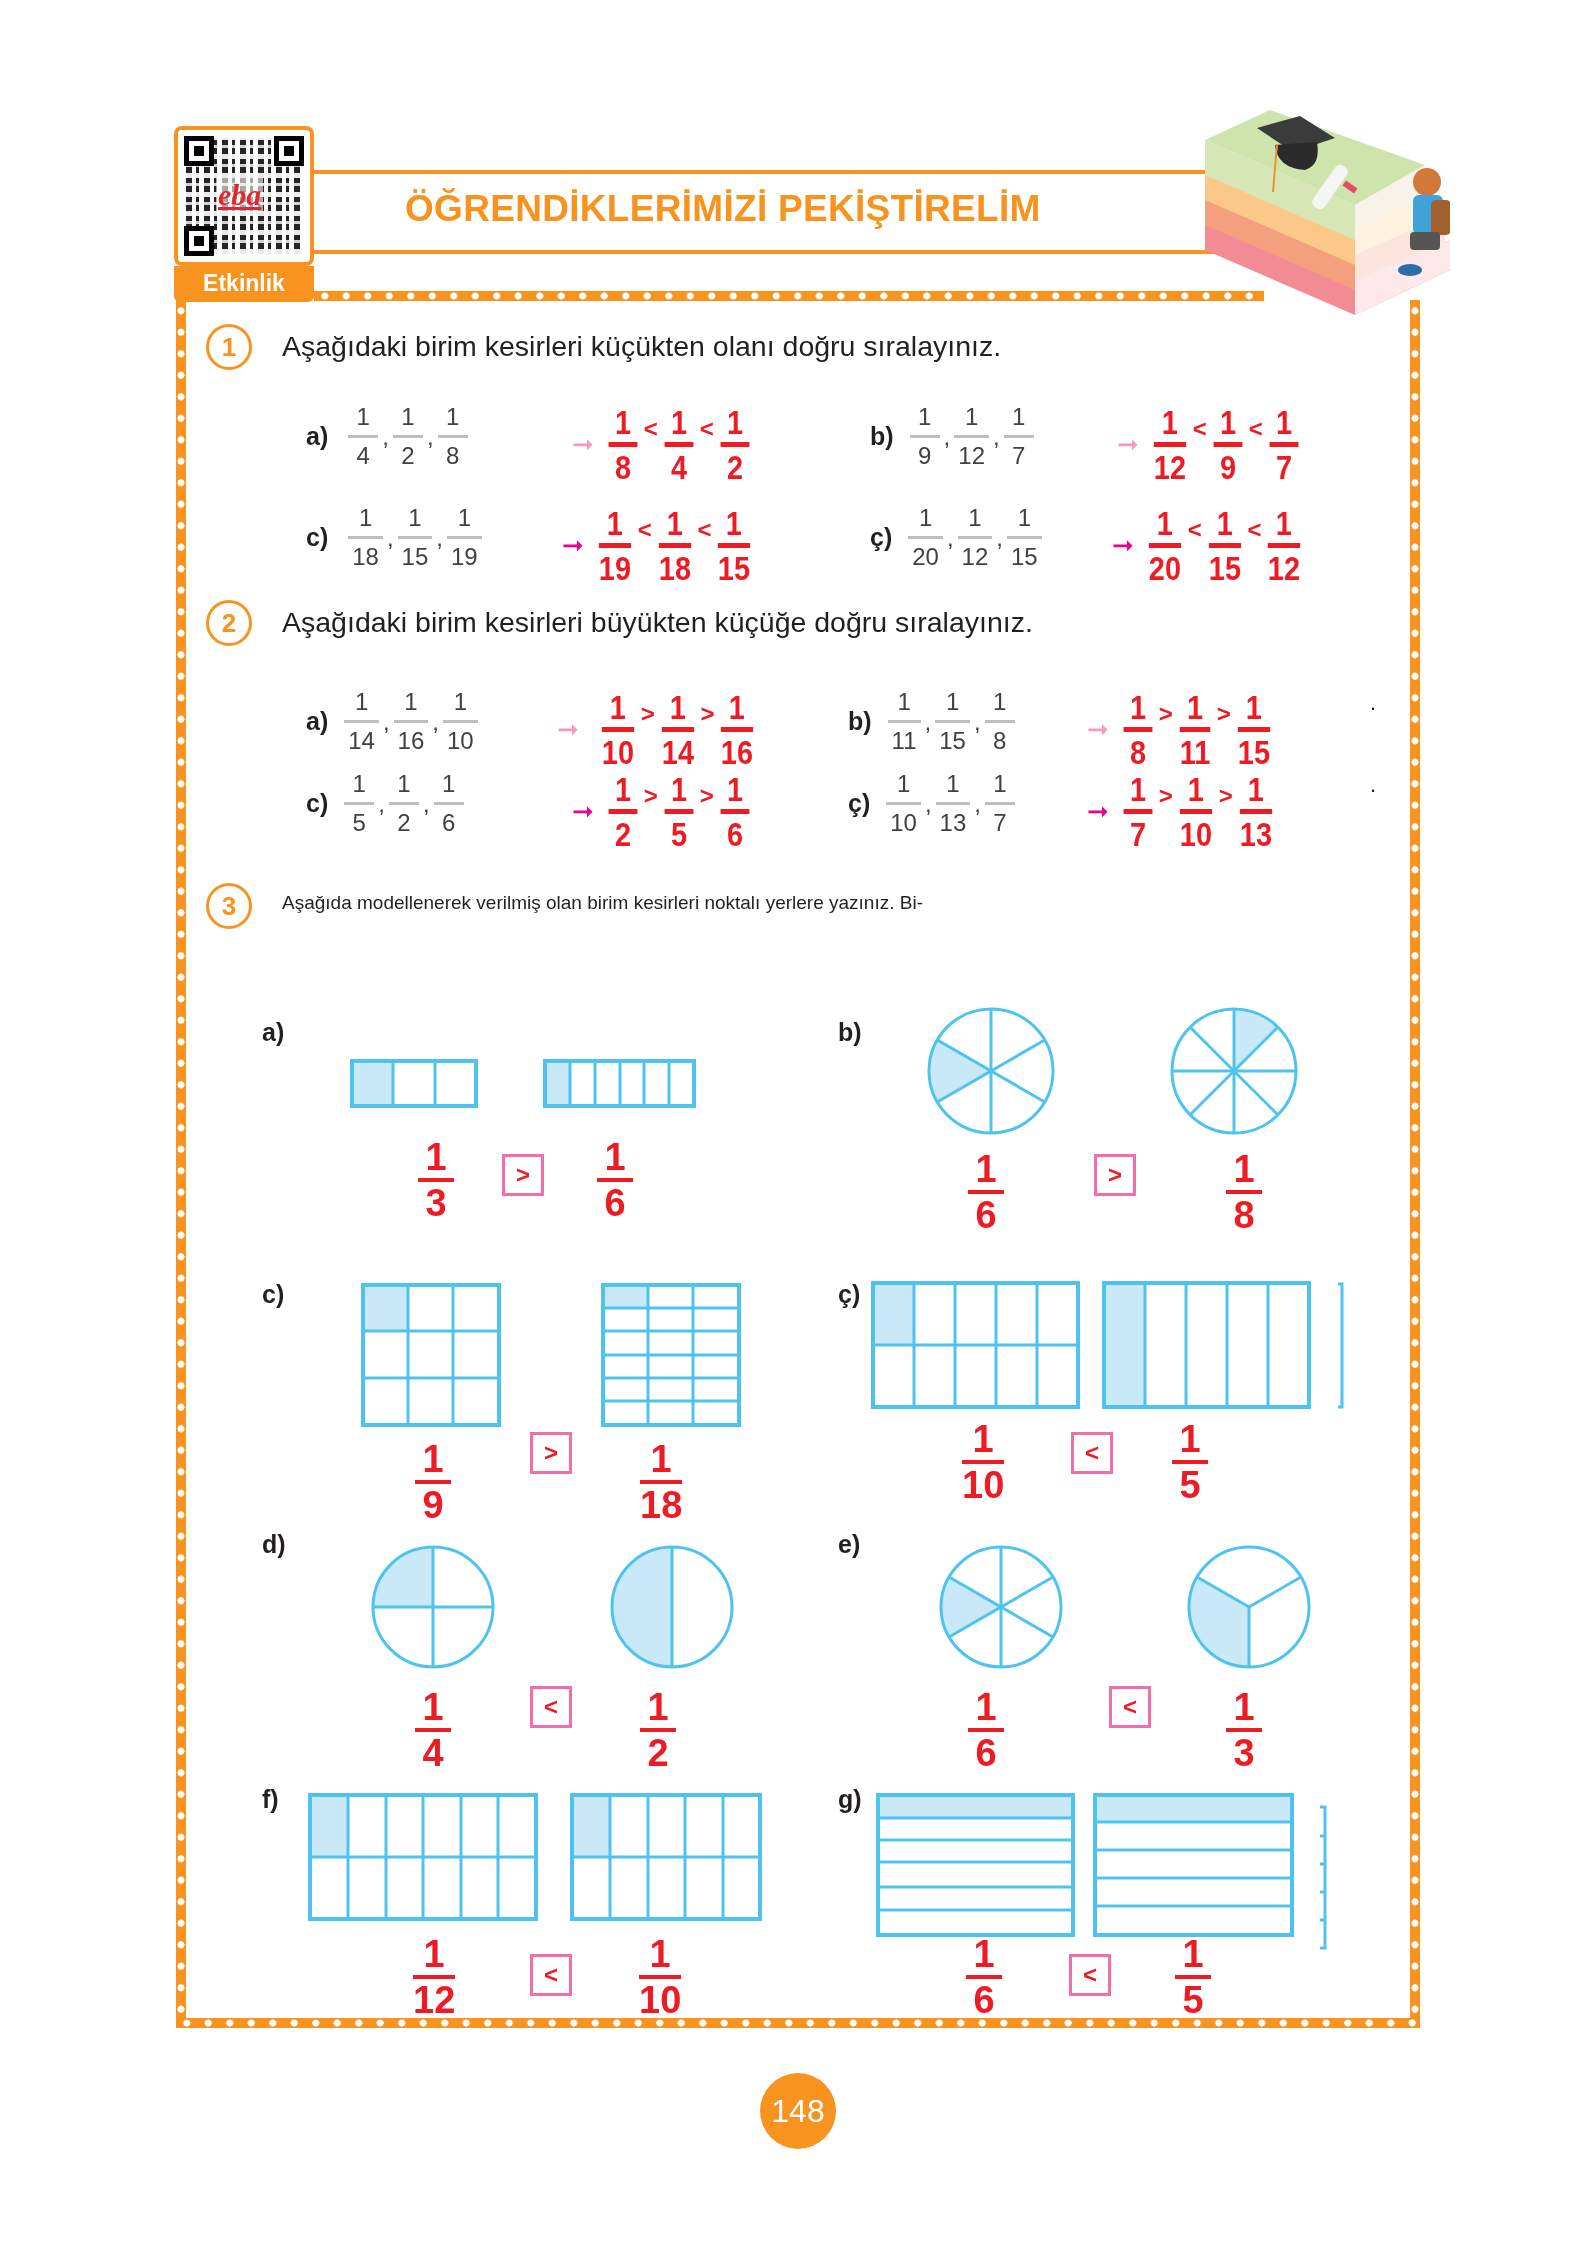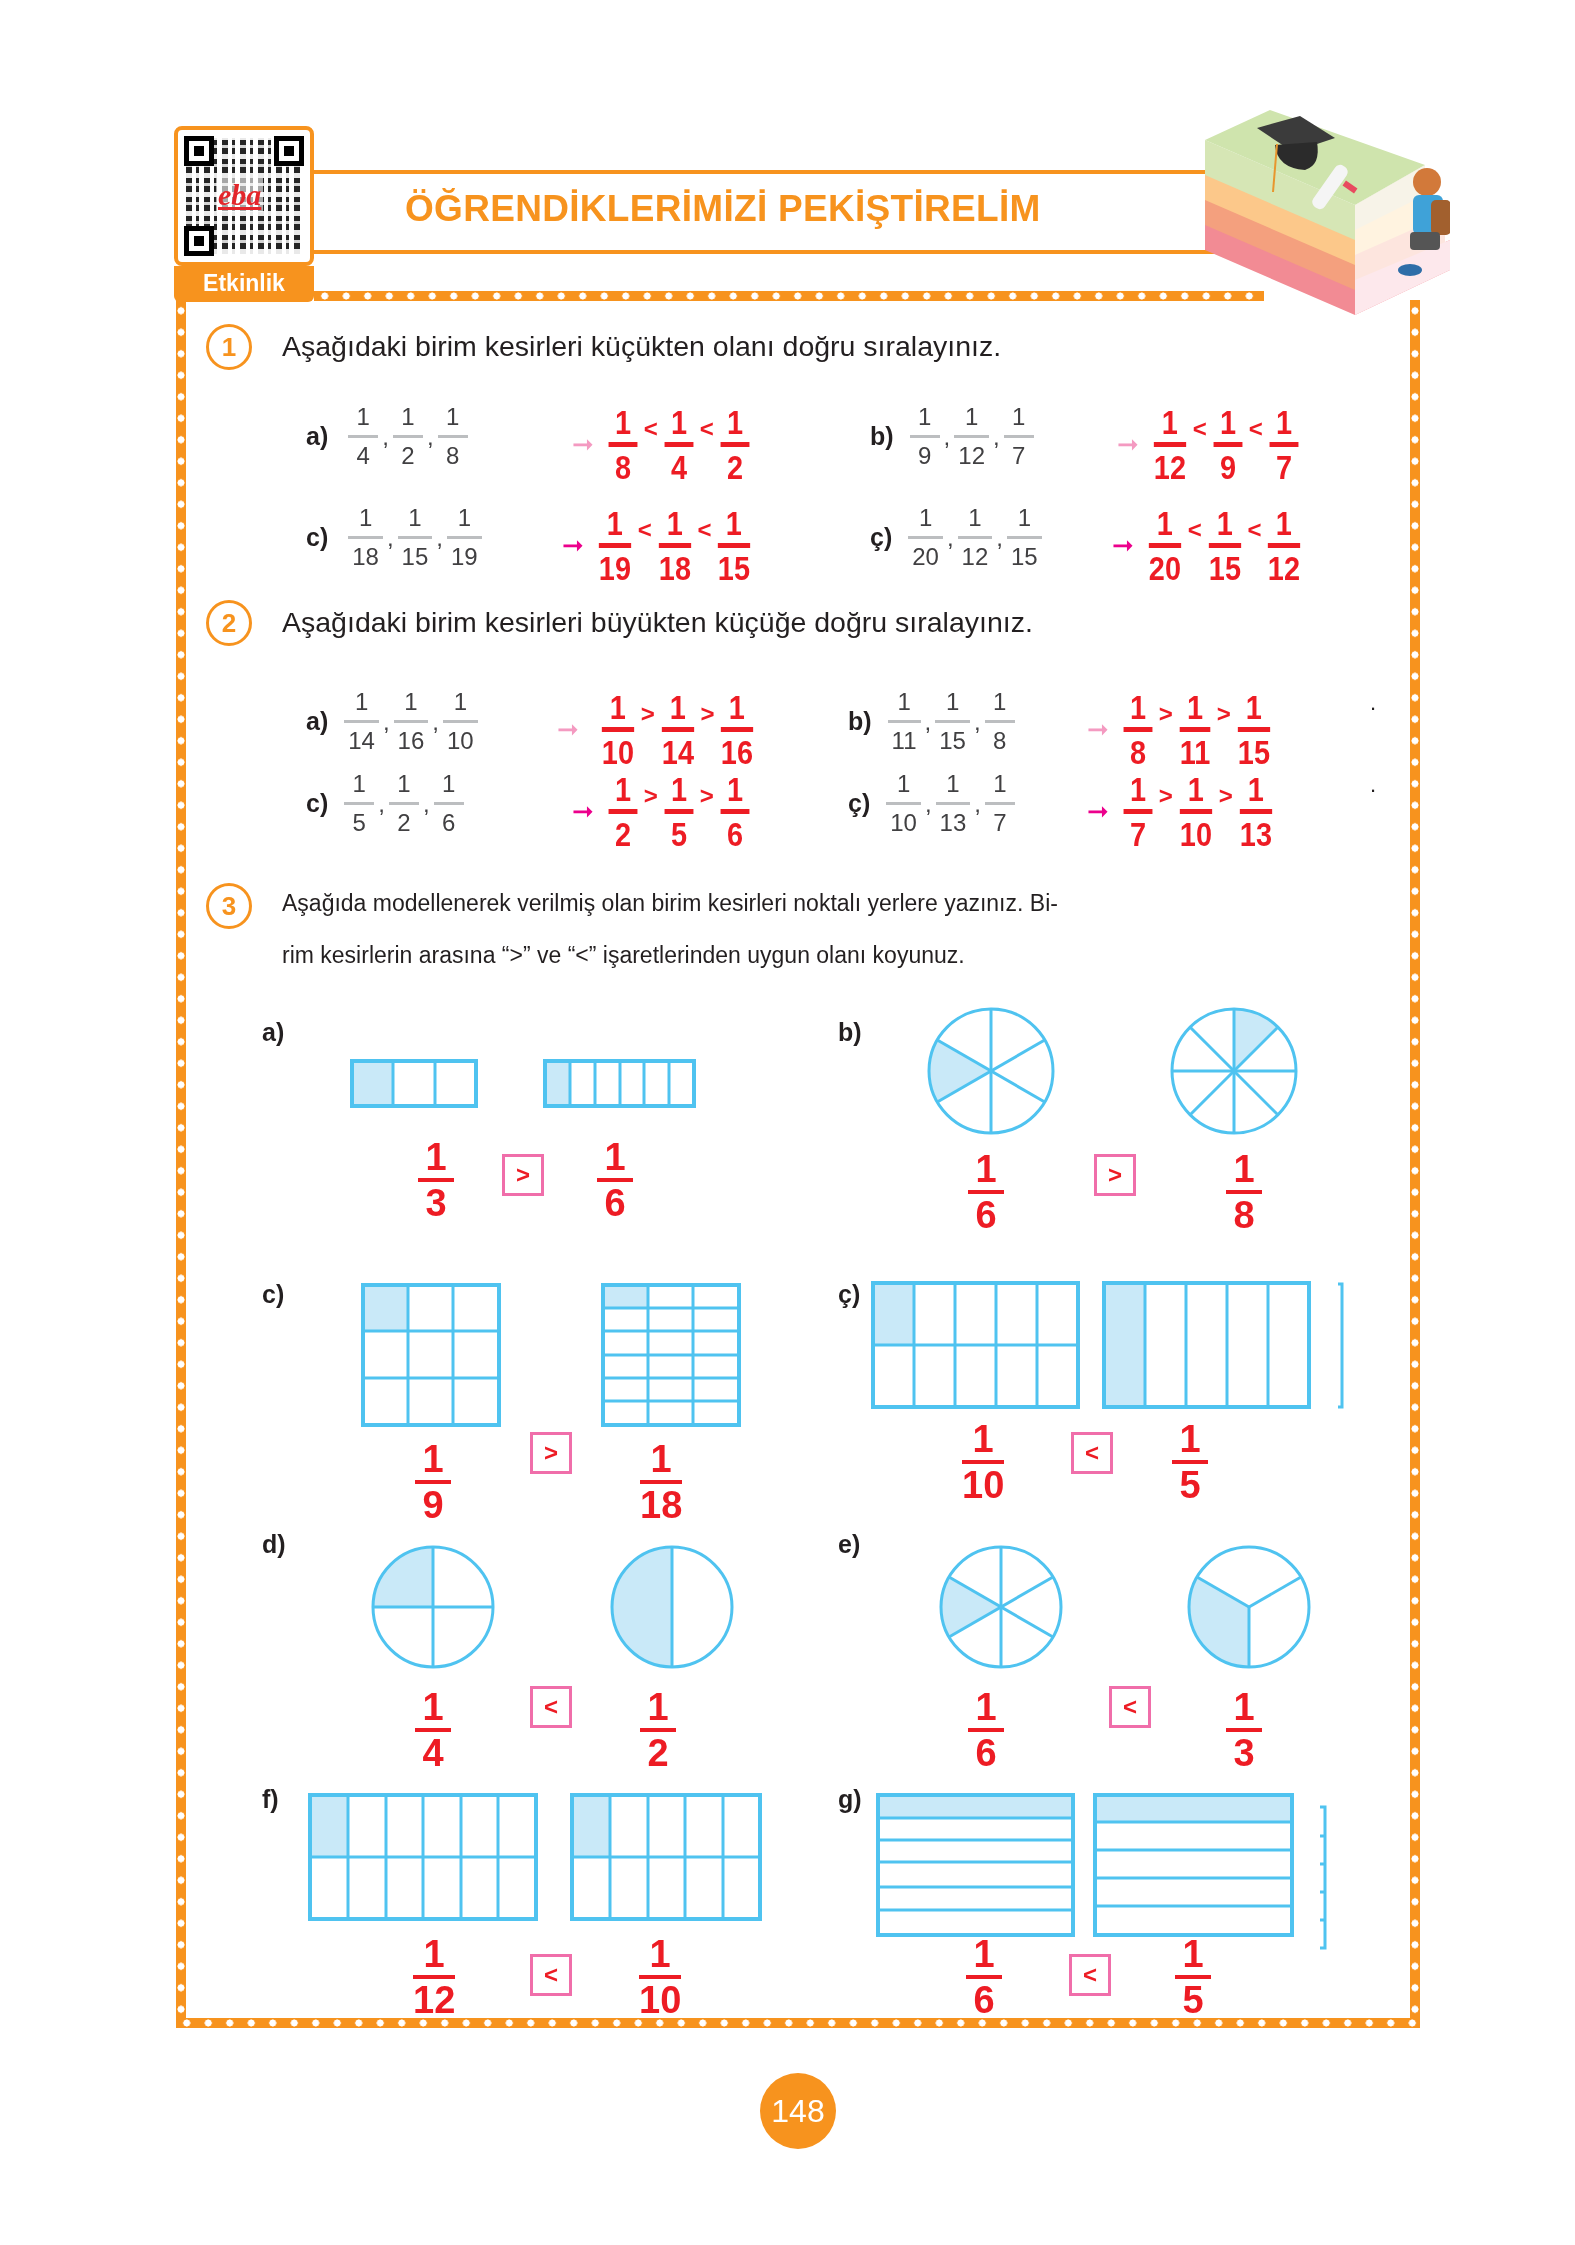--- a/index.html
+++ b/index.html
@@ -21,21 +21,21 @@
   .title { left:405px; top:188px; font-size:37px; font-weight:bold; color:#f7931e; letter-spacing:0.3px; }
   .dot-h { position:absolute; height:10px; background:#f7931e;
     background-image:radial-gradient(circle at 50% 50%, #fff 3.3px, transparent 3.8px);
     background-size:21.5px 10px; background-repeat:repeat-x; }
   .dot-v { position:absolute; width:10px; background:#f7931e;
     background-image:radial-gradient(circle at 50% 50%, #fff 3.3px, transparent 3.8px);
     background-size:10px 21.5px; background-repeat:repeat-y; }
   
   .qnum { width:46px; height:46px; border:3px solid #f7931e; border-radius:50%; box-sizing:border-box; color:#f7931e; font-weight:bold; font-size:26px; text-align:center; line-height:40px; }
   .qtext { font-size:28.5px; color:#231f20; }
-  .qtext2 { font-size:23px; color:#231f20; line-height:52px; }
+  .qtext2 { font-size:19px; color:#231f20; line-height:52px; }
   .lbl { font-weight:bold; font-size:25px; color:#231f20; }
   .frac { display:inline-flex; flex-direction:column; align-items:center; vertical-align:middle; }
   .frac .n, .frac .d { line-height:1; }
   .frac .bar { align-self:stretch; }
   .gfrac { font-size:24px; color:#414042; margin:0 2px; }
   .gfrac .bar { height:3px; background:#bcbec0; margin:6px 0 6px; min-width:30px; }
   .gfrac .n, .gfrac .d { padding:0 4px; }
   .comma { font-size:24px; color:#414042; vertical-align:middle; margin:0 2px; }
   .rfrac { font-size:34px; font-weight:bold; color:#ed1c24; font-family:"Liberation Sans Narrow","Liberation Sans", sans-serif; transform:scaleX(.85); }
   .rfrac .bar { height:5px; background:#ed1c24; margin:3px 0 3px; min-width:34px; }
@@ -432,21 +432,20 @@
       <span class="n">1</span>
       <span class="bar"></span>
       <span class="d">13</span>
     </span>
 </div>
 <div class="abs dotmark" style="left:1370px;top:772px">.</div>
 
 <div class="abs qnum" style="left:206px;top:883px">3</div>
 <div class="abs qtext2" style="left:282px;top:877px;width:1120px">
   <div>Aşağıda modellenerek verilmiş olan birim kesirleri noktalı yerlere yazınız. Bi-</div>
-  <div>rim kesirlerin arasına “&gt;” ve “&lt;” işaretlerinden uygun olanı koyunuz.</div>
 </div>
 
 <div class="abs lbl" style="left:262px;top:1018px">a)</div>
 <div class="abs lbl" style="left:838px;top:1018px">b)</div>
 <div class="abs lbl" style="left:262px;top:1280px">c)</div>
 <div class="abs lbl" style="left:838px;top:1280px">ç)</div>
 <div class="abs lbl" style="left:262px;top:1530px">d)</div>
 <div class="abs lbl" style="left:838px;top:1530px">e)</div>
 <div class="abs lbl" style="left:262px;top:1785px">f)</div>
 <div class="abs lbl" style="left:838px;top:1785px">g)</div>

